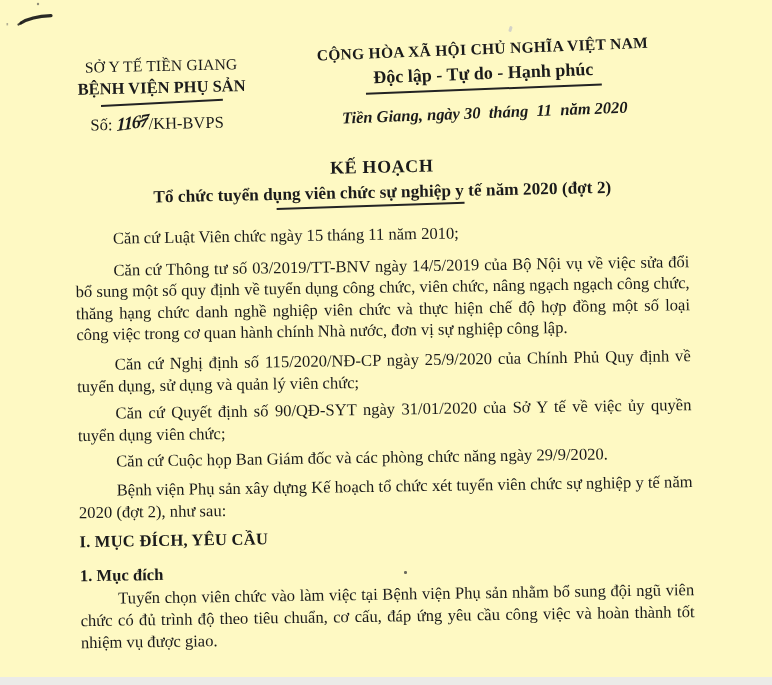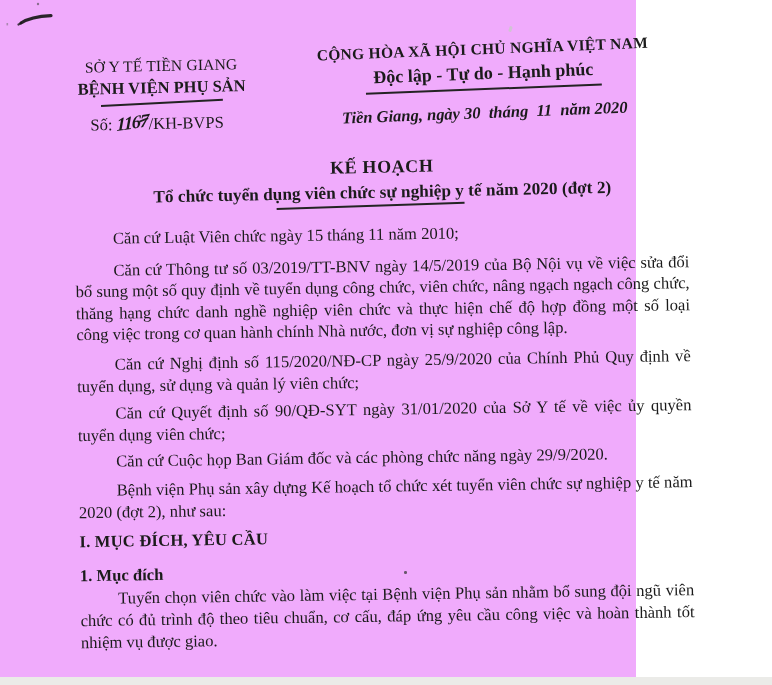--- a/index.html
+++ b/index.html
@@ -7,23 +7,23 @@
     padding: 0;
     width: 772px;
     height: 685px;
     background: #ffffff;
     overflow: hidden;
     font-family: "Liberation Serif", "DejaVu Serif", serif;
     color: #1b1b1b;
   }
   .sheet {
     position: relative;
-    width: 636px;
+    width: 772px;
     height: 685px;
-    background: #f0abfc;
+    background: #fef9c3;
   }
   
   .sheet-rot {
     position: absolute;
     inset: 0;
     transform: rotate(-0.85deg);
     transform-origin: 90px 380px;
   }
 
   

